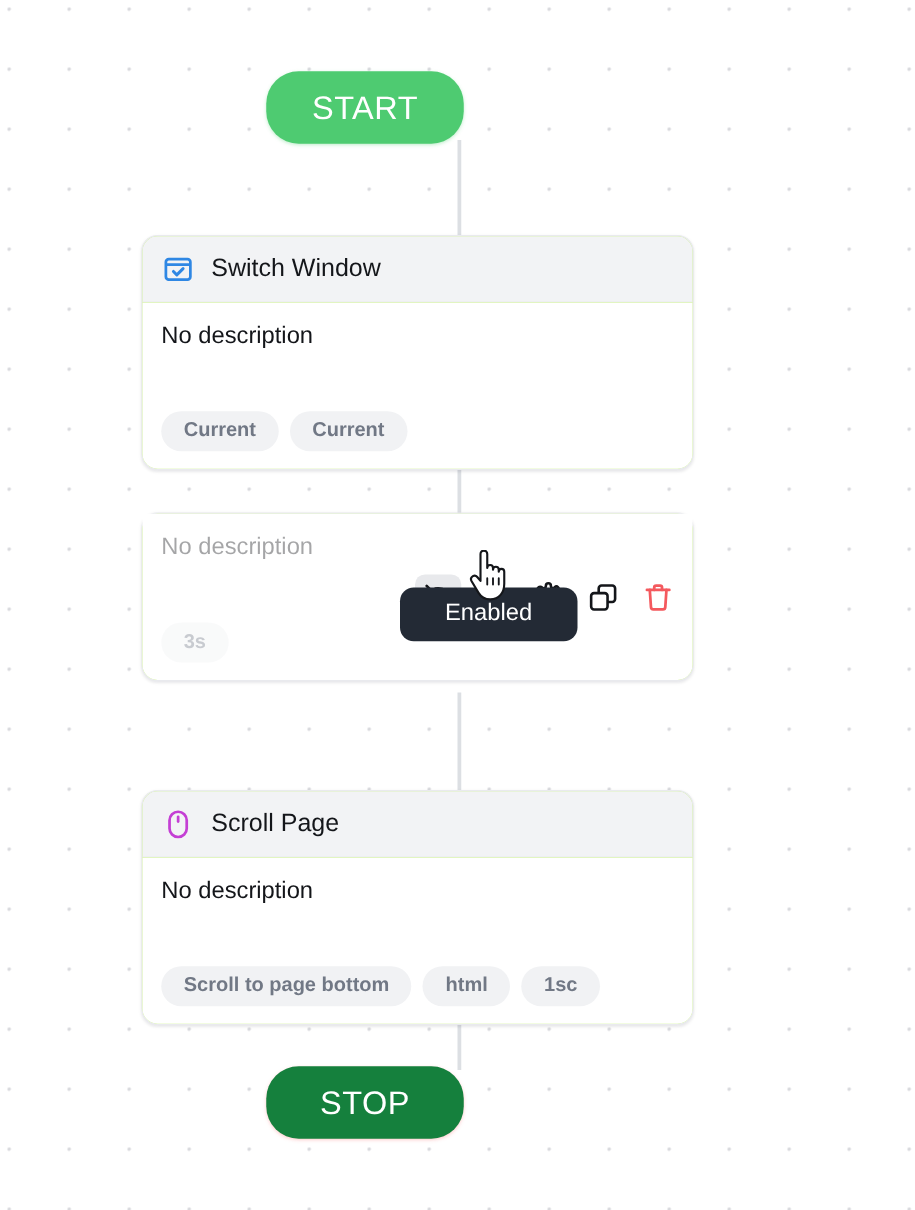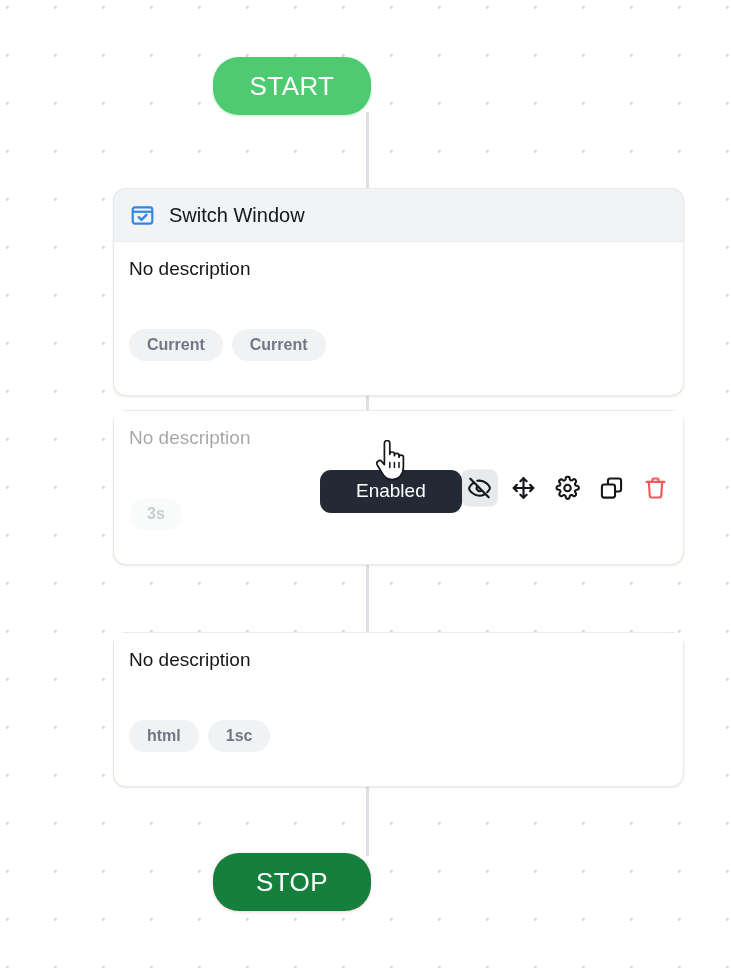--- a/index.html
+++ b/index.html
@@ -65,21 +65,21 @@
   }
   .terminal-stop {
     width: 158px;
     height: 58px;
     background: #15803d;
     box-shadow: 0 1px 3px rgba(250,111,111,.35);
   }
 
   
   .node {
-    width: 571px;
+    width: 442px;
     background: #bef264;
     border-radius: 13px;
     border: 1px solid #e9eaee;
     box-shadow: 0 1px 3px rgba(16,24,40,.06), 0 1px 2px rgba(16,24,40,.04);
     position: relative;
     z-index: 2;
     overflow: visible;
   }
 
   .node-head {
@@ -107,21 +107,21 @@
 
   .node-title {
     font-size: 20px;
     color: #14161a;
     white-space: nowrap;
     overflow: hidden;
     text-overflow: ellipsis;
   }
 
   .node-body {
-    padding: 16px 15px 34px 15px;
+    padding: 16px 15px 14px 15px;
     background: #ffffff;
     border-bottom-left-radius: 12px;
     border-bottom-right-radius: 12px;
   }
 
   .node-desc {
     font-size: 19px;
     color: #14161a;
     margin-bottom: 13px;
   }
@@ -282,23 +282,33 @@
   <div class="cursor-pointer" style="left:372px; top:440px;">
     <svg width="34" height="42" viewBox="0 0 34 42" fill="none">
       <path d="M12.4 3.2c0-1.5 1.2-2.7 2.7-2.7s2.7 1.2 2.7 2.7v11.1c0-1.3 1-2.3 2.3-2.3s2.3 1 2.3 2.3v1.4c0-1.3 1-2.3 2.3-2.3s2.3 1 2.3 2.3v1.6c0-1.2 1-2.2 2.2-2.2s2.2 1 2.2 2.2v9.6c0 7.2-4.1 12.6-11.2 12.6-4.4 0-7.2-1.7-9.2-5L5.3 25c-.9-1.6-.4-3.3 1-4.1 1.2-.7 2.6-.4 3.5.7l2.6 3.1V3.2z" fill="#ffffff" stroke="#14161a" stroke-width="1.7" stroke-linejoin="round"></path>
       <path d="M17.8 22.6v5M22.4 22.6v5M27 22.6v5" stroke="#14161a" stroke-width="1.5" stroke-linecap="round"></path>
     </svg>
   </div>
 
   <div class="connector" style="position:absolute; left:366px; top:554px; height:82px;"></div>
 
   <div class="node" style="position:absolute; left:113px; top:632px;">
+    <div class="node-head">
+      <span class="node-icon">
+        <svg width="25" height="25" viewBox="0 0 24 24" fill="none">
+          <rect x="5.4" y="2.3" width="13.2" height="19.4" rx="6.6" stroke="#c43fd4" stroke-width="2.1"></rect>
+          <path d="M12 6.2v3.6" stroke="#c43fd4" stroke-width="2.1" stroke-linecap="round"></path>
+        </svg>
+      </span>
+      <span class="node-title">Scroll Page</span>
+    </div>
     <div class="node-body">
       <div class="node-desc">No description</div>
       <div class="chips">
+        <span class="chip">Scroll to page bottom</span>
         <span class="chip">html</span>
         <span class="chip">1sc</span>
       </div>
     </div>
   </div>
 
   <div class="connector" style="position:absolute; left:366px; top:778px; height:78px;"></div>
 
   <div class="flow" style="top:853px;">
     <button class="terminal terminal-stop">STOP</button>

